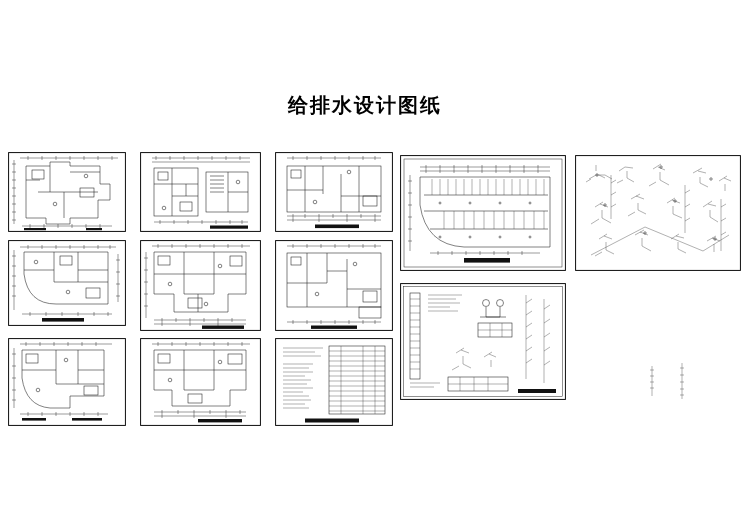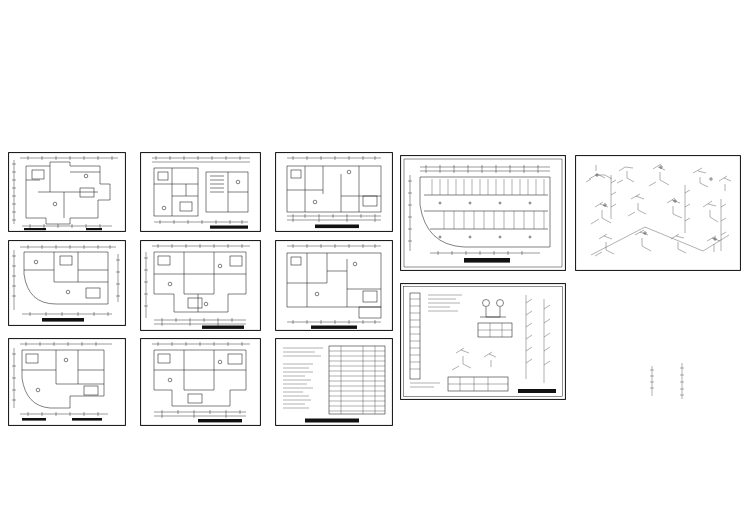--- a/index.html
+++ b/index.html
@@ -19,20 +19,21 @@
   svg .inframe{stroke:#222;stroke-width:0.5;}
   svg .tick{stroke-width:0.45;stroke:#222;}
   svg .thin{stroke-width:0.4;stroke:#3a3a3a;}
   svg .dark{fill:#111;stroke:none;}
 </style>
 </head>
 <body>
 
 <div class="page">
 
+  <h1 class="title">给排水设计图纸</h1>
 
   <div class="panel" style="left:8px;top:152px;width:118px;height:80px;">
     <svg viewBox="0 0 118 80">
       <rect class="frame" x="0.6" y="0.6" width="116.8" height="78.8"></rect>
       <path class="tick" d="M6,8 V72 M4,12 h4 M4,20 h4 M4,28 h4 M4,36 h4 M4,44 h4 M4,52 h4 M4,60 h4 M4,68 h4"></path>
       <path class="tick" d="M12,6 H110 M20,4 v4 M34,4 v4 M48,4 v4 M62,4 v4 M76,4 v4 M90,4 v4 M104,4 v4"></path>
       <path d="M18,14 h24 v-4 h20 v4 h30 v18 h10 v16 h-12 v18 h-28 v6 h-24 v-6 h-20 z"></path>
       <path d="M42,14 v26 M62,20 h30 M30,40 h60 M56,40 v26 M18,28 h14"></path>
       <rect x="24" y="18" width="12" height="9"></rect>
       <rect x="72" y="36" width="14" height="9"></rect>

